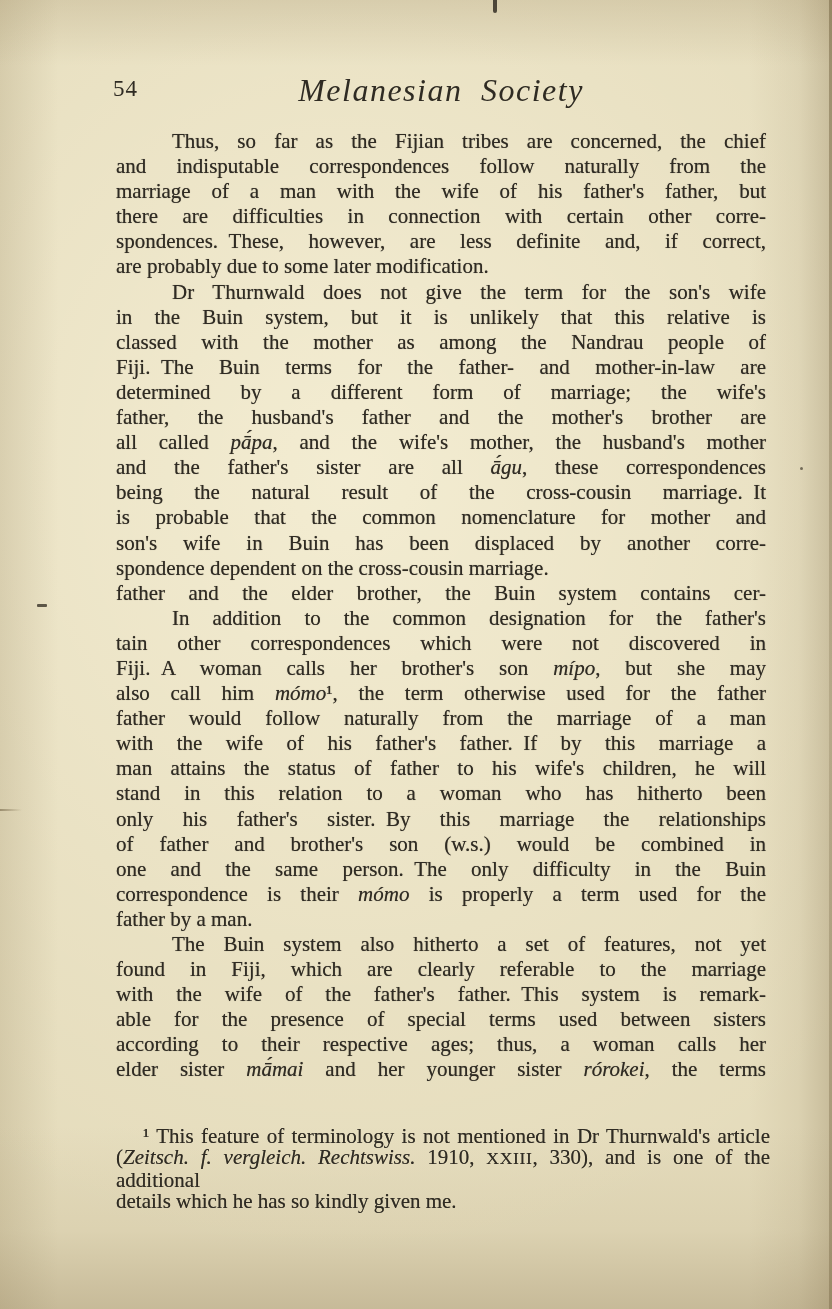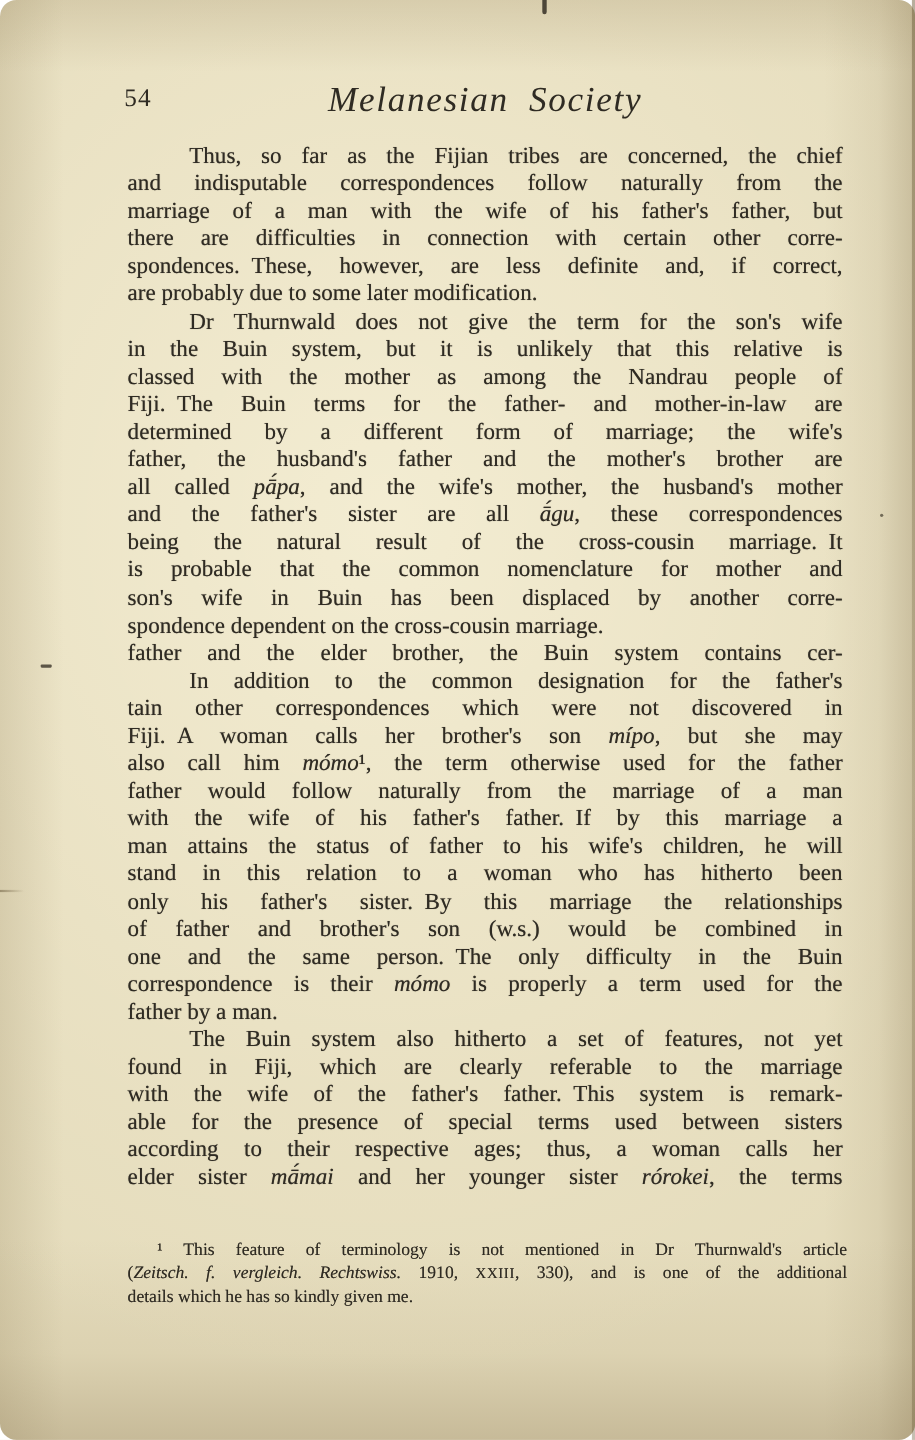--- a/index.html
+++ b/index.html
@@ -17,21 +17,20 @@
     width: 832px;
     height: 1309px;
     background-color: #e5dcbc;
     background-image:
       linear-gradient(to bottom, rgba(150,130,90,0.22) 0%, rgba(150,130,90,0) 5%),
       linear-gradient(to top, rgba(135,115,78,0.32) 0%, rgba(140,120,80,0.10) 6%, rgba(140,120,80,0) 14%),
       linear-gradient(to left, rgba(130,112,75,0.30) 0%, rgba(130,112,75,0.10) 4%, rgba(130,112,75,0) 10%),
       linear-gradient(to right, rgba(140,122,82,0.20) 0%, rgba(140,122,82,0) 7%),
       radial-gradient(ellipse 120% 85% at 42% 36%, rgba(255,250,228,0.55) 0%, rgba(255,250,228,0.18) 45%, rgba(255,250,228,0) 72%);
     color: #2f2b23;
-    border-radius: 15px;
   }
   
   .edge-line-right {
     position: absolute;
     top: 0; right: 0;
     width: 3px; height: 100%;
     background: linear-gradient(to bottom, rgba(110,94,60,0.50), rgba(110,94,60,0.22) 55%, rgba(110,94,60,0.40));
   }
   .header-row {
     position: absolute;
@@ -60,21 +59,21 @@
     left: 92px; top: 129px;
     width: 674px;
     font-size: 21px;
     line-height: 25.1px;
     text-shadow: 0 0 0.7px rgba(47,43,35,0.65);
   }
   .footnote-block {
     position: absolute;
     left: 92px; top: 1126px;
     width: 678px;
-    font-size: 16px;
+    font-size: 21px;
     line-height: 21.4px;
     text-shadow: 0 0 0.5px rgba(47,43,35,0.6);
   }
   .line {
     text-align: justify;
     text-align-last: justify;
     text-justify: inter-word;
     white-space: normal;
     margin-left: 24px;
   }

